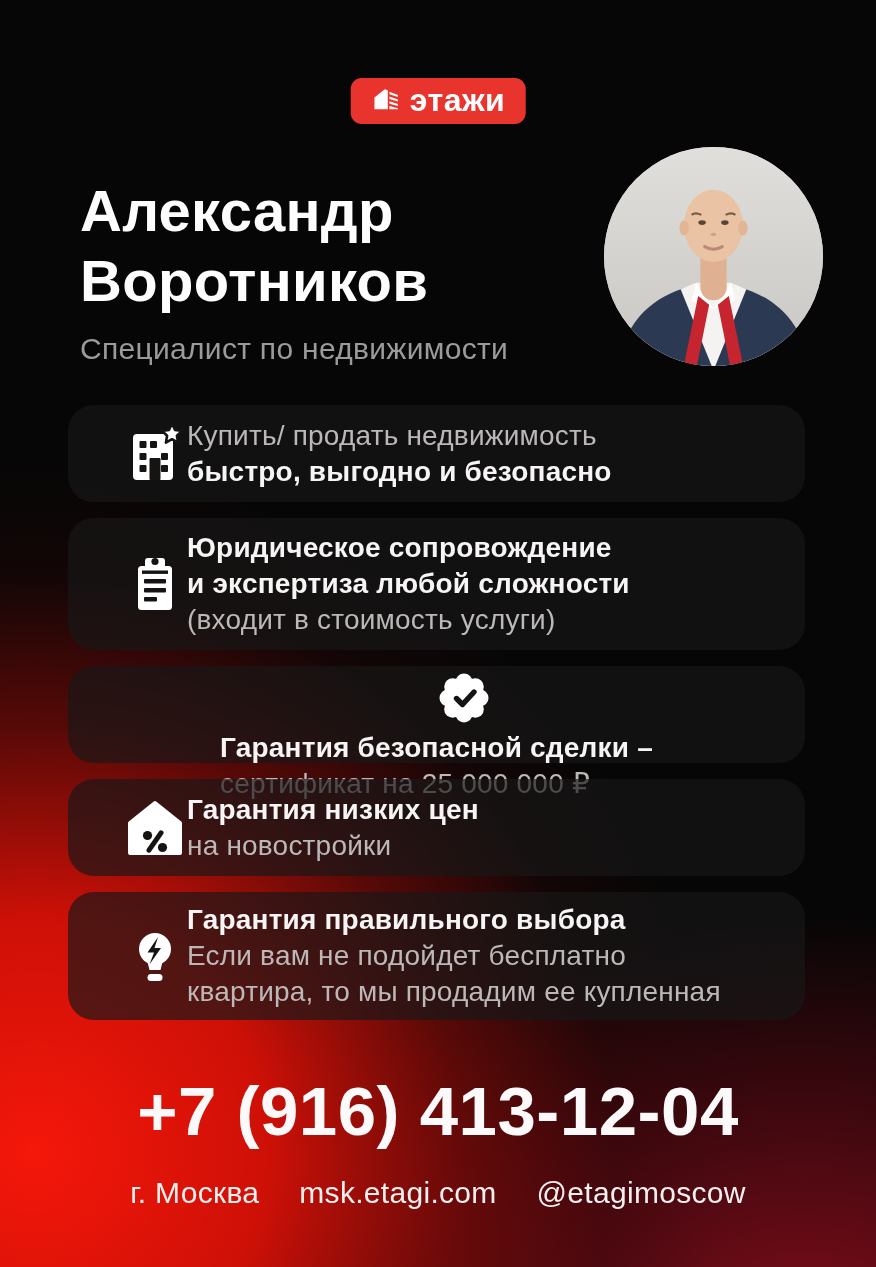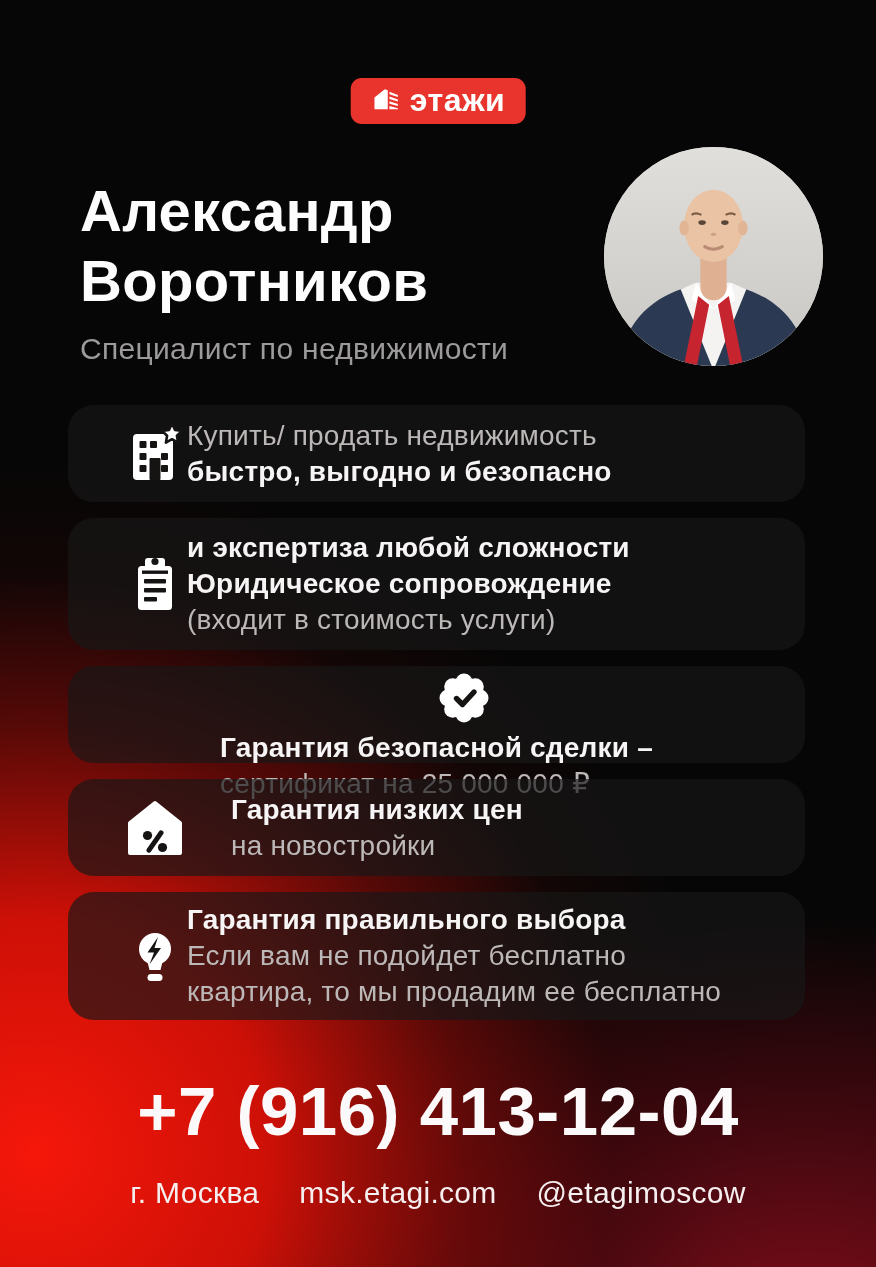--- a/index.html
+++ b/index.html
@@ -41,21 +41,21 @@
   
   .cards{position:absolute;left:68px;top:405px;width:737px;display:flex;flex-direction:column;gap:16px;}
   .card{
     background:rgba(24,23,23,0.68);
     border-radius:26px;
     display:flex;align-items:center;
   }
   .card:nth-child(1){height:97px;}
   .card:nth-child(2){height:132px;}
   .card:nth-child(3){height:97px;flex-direction:column;}
-  .card:nth-child(4){height:97px;gap:44px;}
+  .card:nth-child(4){height:97px;}
   .card:nth-child(5){height:128px;}
   .card-icon{width:64px;height:64px;margin-left:55px;flex-shrink:0;display:flex;align-items:center;justify-content:center;}
   .card-icon svg{display:block;width:64px;height:64px;}
   .card-text{}
   .card-line{font-size:28px;line-height:36px;letter-spacing:.2px;}
   .card-line.bold{font-weight:700;color:#f6f4f4;}
   .card-line.muted{font-weight:400;color:#bdb8b8;}
 
   
   .phone{
@@ -156,22 +156,22 @@
           <rect x="15" y="14" width="34" height="44" rx="3.5" fill="#fff"></rect>
           <path d="M25 6 h14 a3 3 0 0 1 3 3 v8 H22 V9 a3 3 0 0 1 3 -3 Z" fill="#fff"></path>
           <circle cx="32" cy="9.5" r="3.6" fill="#161313"></circle>
           <rect x="19" y="18.5" width="26" height="3.4" fill="#161313"></rect>
           <rect x="21" y="27" width="22" height="4.6" rx="1" fill="#161313"></rect>
           <rect x="21" y="36" width="22" height="4.6" rx="1" fill="#161313"></rect>
           <rect x="21" y="45" width="13" height="4.6" rx="1" fill="#161313"></rect>
         </svg>
       </div>
       <div class="card-text">
+        <div class="card-line bold">Юридическое сопровождение</div>
         <div class="card-line bold">и экспертиза любой сложности</div>
-        <div class="card-line bold">Юридическое сопровождение</div>
         <div class="card-line muted">(входит в стоимость услуги)</div>
       </div>
     </div>
 
     <div class="card">
       <div class="card-icon">
         <svg viewBox="0 0 64 64">
           <g fill="#fff">
             <circle cx="48" cy="32" r="8.5"></circle>
               <circle cx="43.3" cy="43.3" r="8.5"></circle>
@@ -212,21 +212,21 @@
         <svg viewBox="0 0 64 64">
           <circle cx="32" cy="25" r="16" fill="#fff"></circle>
           <path d="M24 36 h16 l-2.5 10 h-11 Z" fill="#fff"></path>
           <rect x="24.5" y="50" width="15" height="7" rx="3.5" fill="#fff"></rect>
           <path d="M35 13 l-10.5 15.5 h6.5 l-4.5 12 11.5 -16.5 h-6.5 Z" fill="#161313"></path>
         </svg>
       </div>
       <div class="card-text">
         <div class="card-line bold">Гарантия правильного выбора</div>
         <div class="card-line muted">Если вам не подойдет бесплатно</div>
-        <div class="card-line muted">квартира, то мы продадим ее бесплатно</div>
+        <div class="card-line muted">квартира, то мы продадим ее купленная</div>
       </div>
     </div>
 
   </div>
 
   <div class="phone">+7 (916) 413-12-04</div>
 
   <div class="footer">
     <span>г. Москва</span>
     <span>msk.etagi.com</span>

